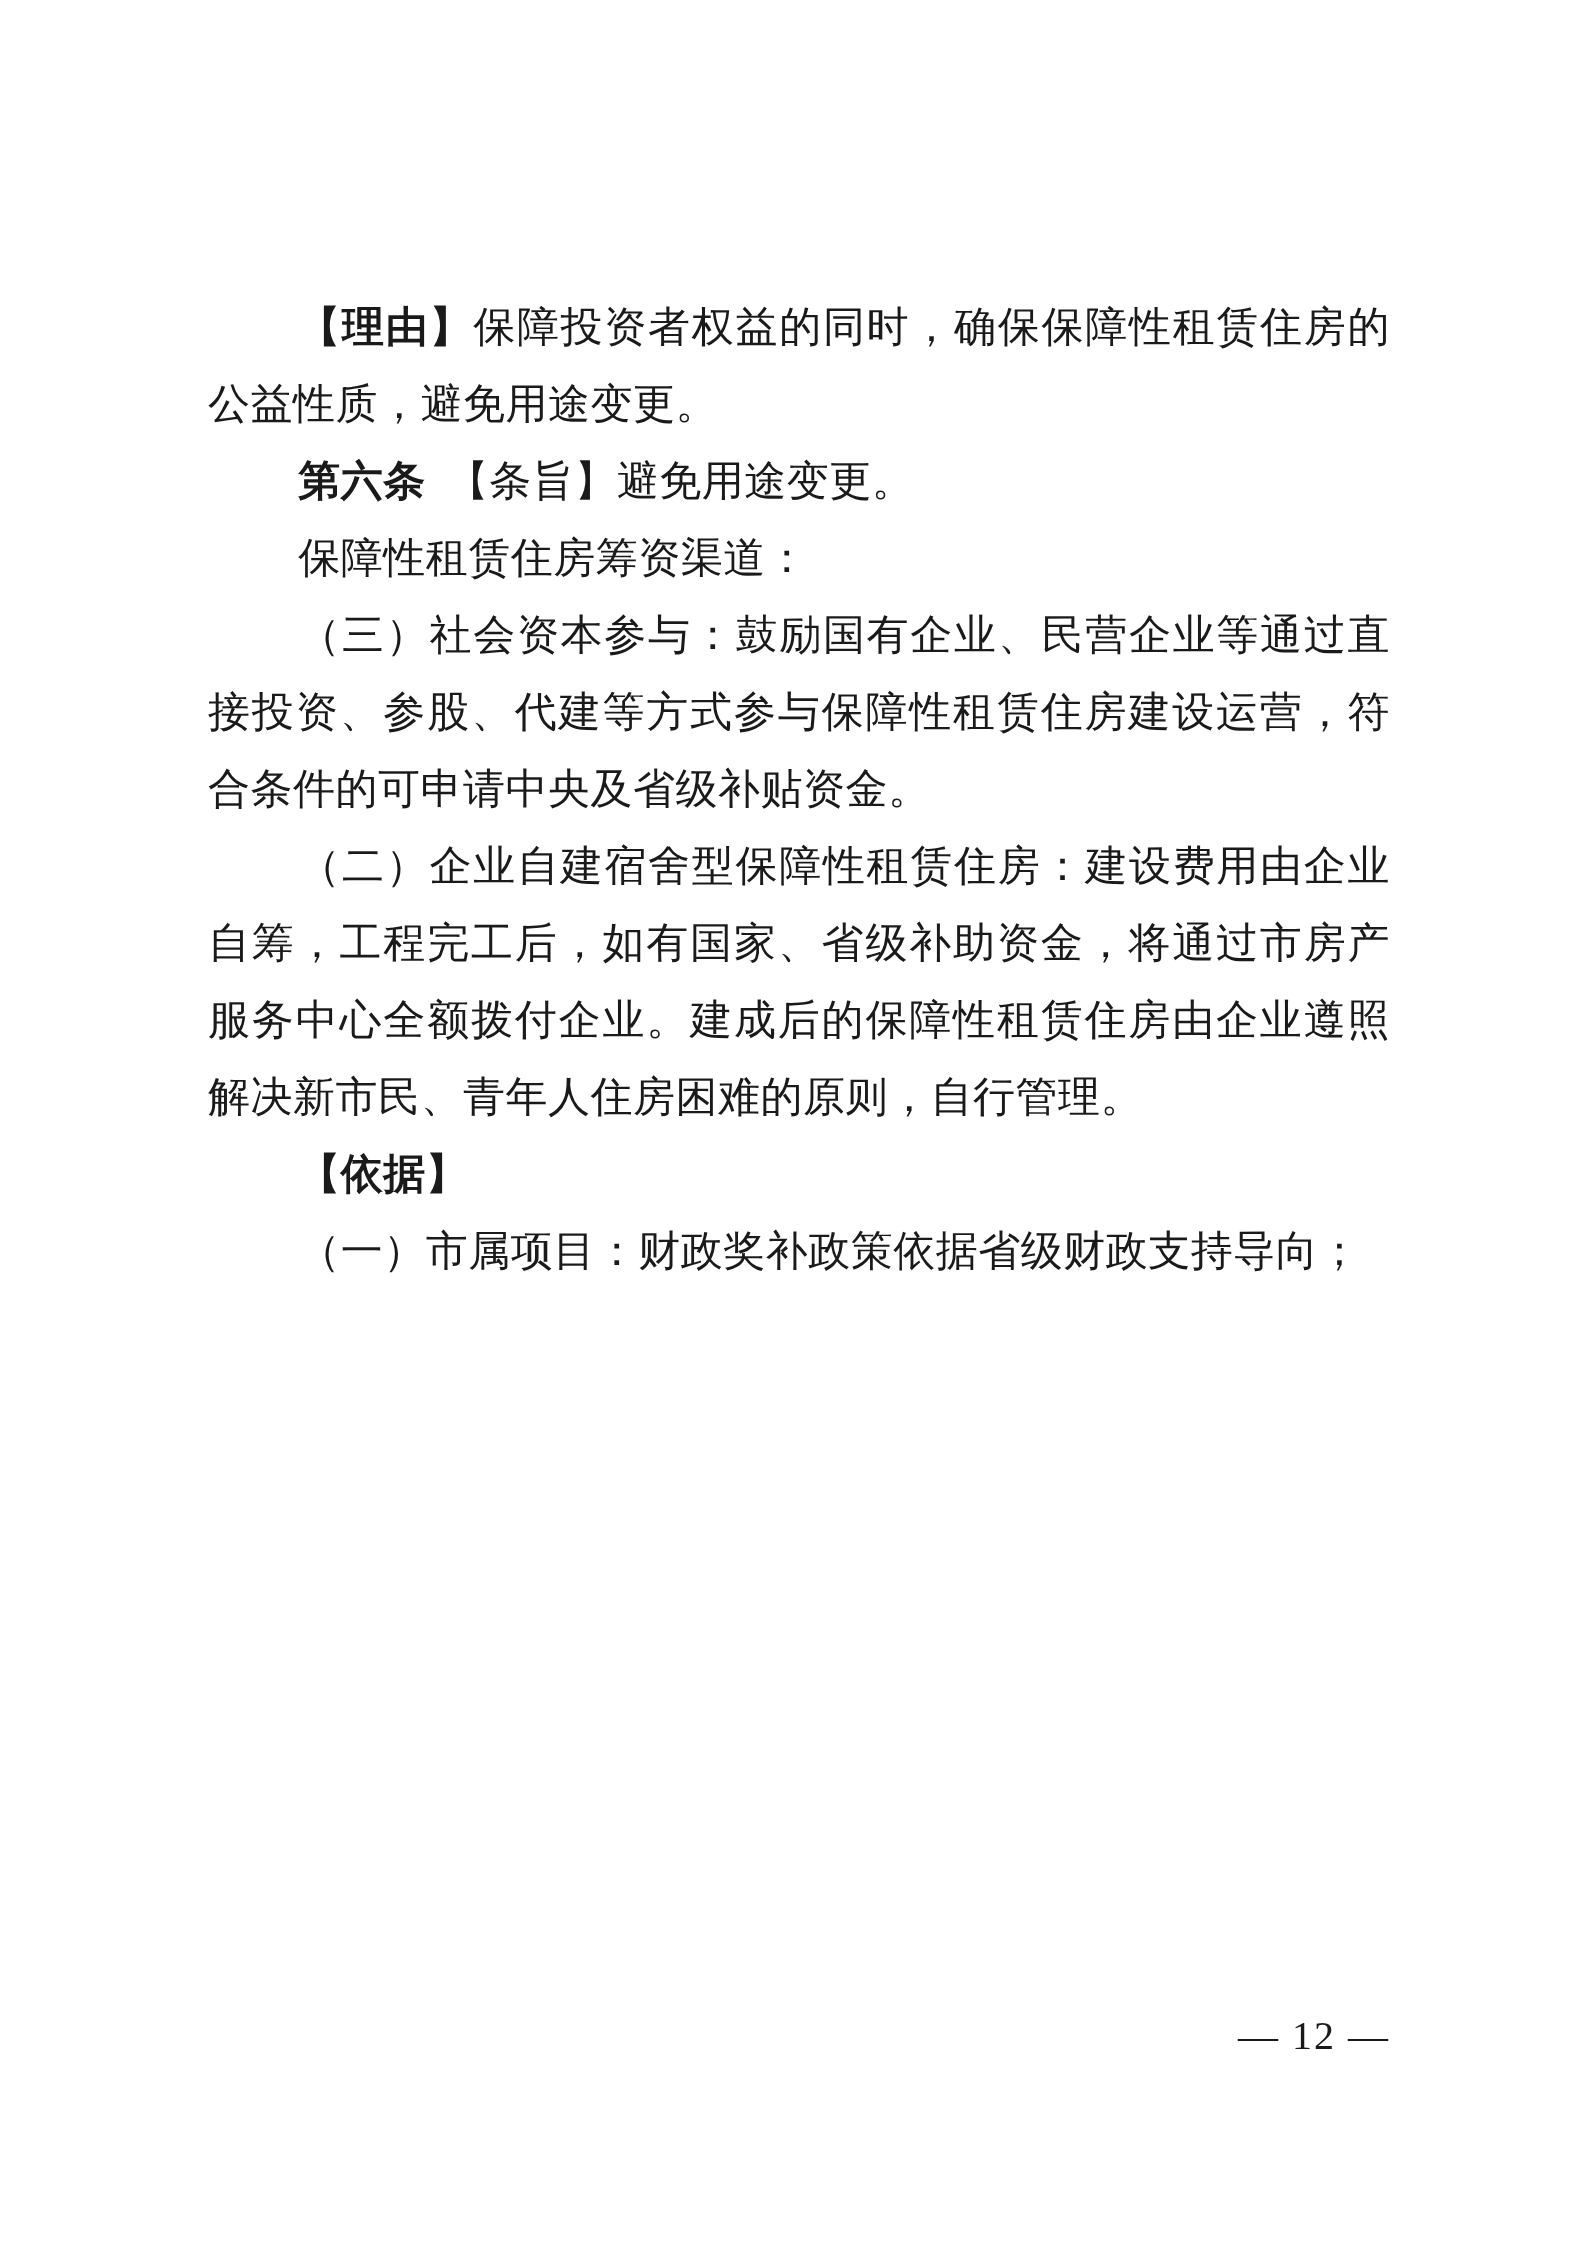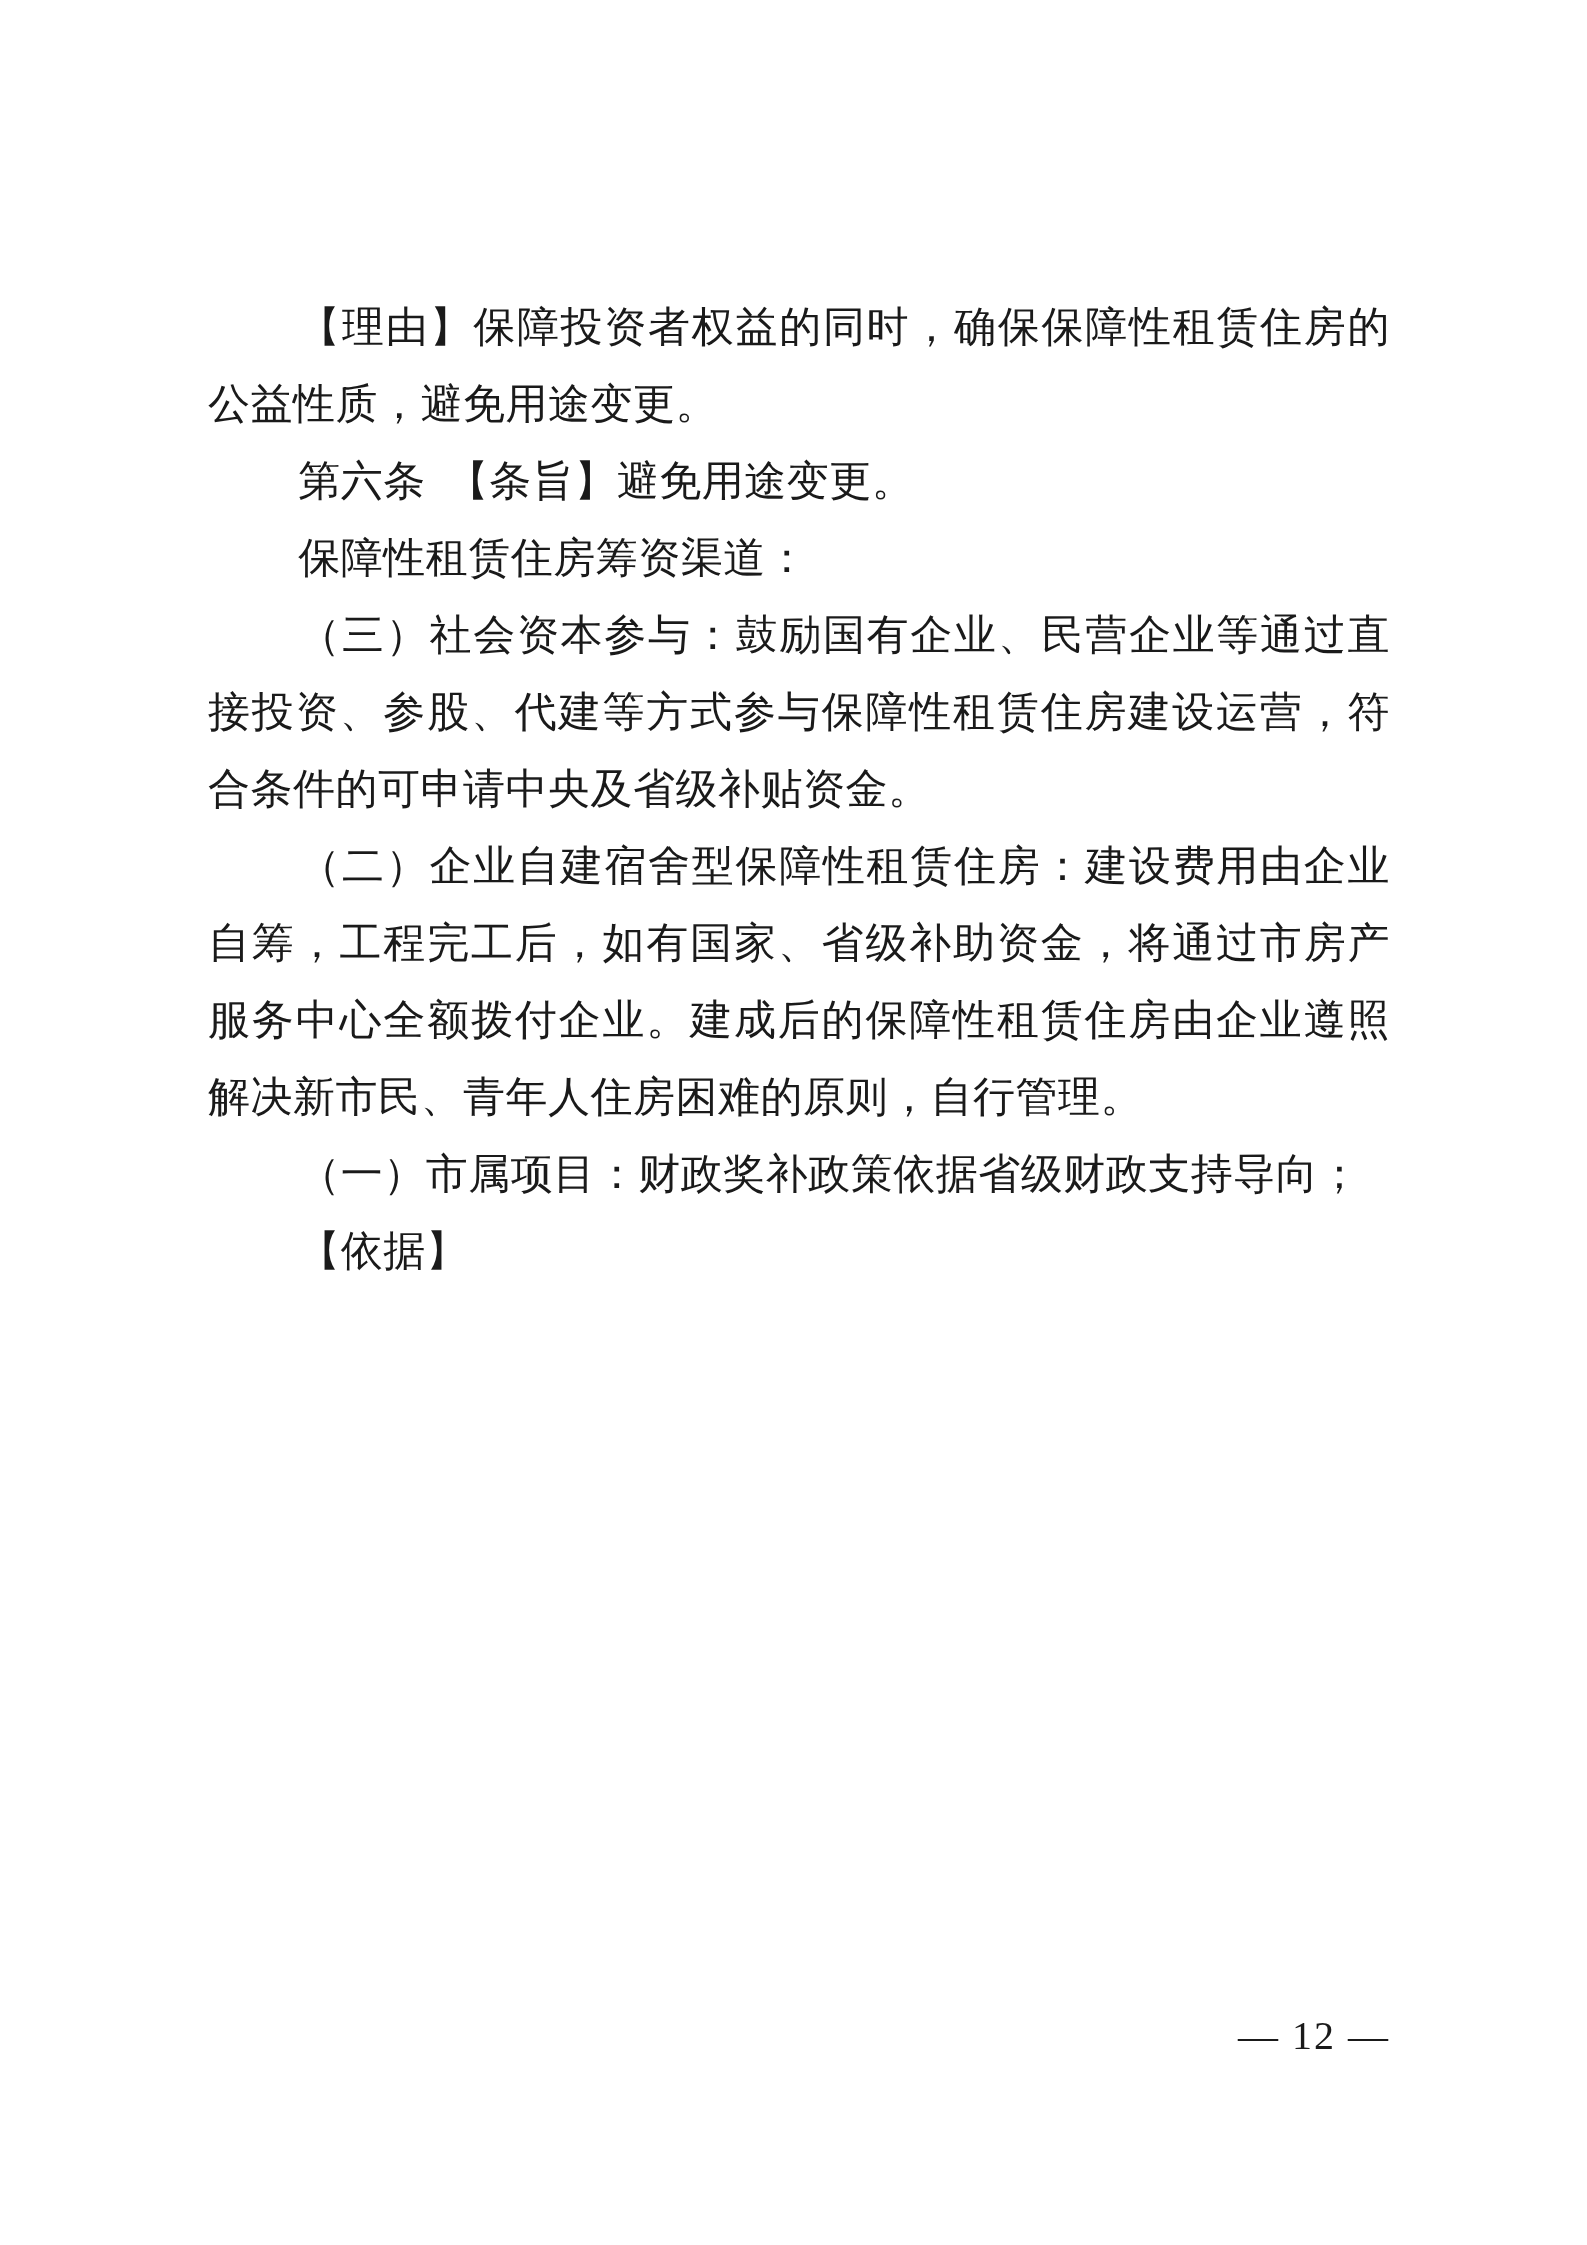--- a/index.html
+++ b/index.html
@@ -21,21 +21,21 @@
     line-height: 77px;
   }
   .body p {
     margin: 0;
     padding: 0;
     text-indent: 2.15em;
     text-align: justify;
     text-justify: inter-ideograph;
     letter-spacing: 0.5px;
   }
-  .lead { font-weight: 400; }
+  .lead { font-weight: 700; }
   .sect-tag { font-weight: 400; margin-left: 0.5em; }
   .footer {
     position: absolute;
     top: 2012px;
     right: 197px;
     color: #1a1a1a;
     font-size: 40px;
     line-height: 48px;
     letter-spacing: 2px;
   }
@@ -51,20 +51,20 @@
     <p><b class="lead">第六条</b><b class="sect-tag">【条旨】</b><span class="ptext">避免用途变更。</span></p>
 
     <p><span class="ptext">保障性租赁住房筹资渠道：</span></p>
 
 
     <p><span class="ptext">（三）社会资本参与：鼓励国有企业、民营企业等通过直接投资、参股、代建等方式参与保障性租赁住房建设运营，符合条件的可申请中央及省级补贴资金。</span></p>
 
     <p><span class="ptext">（二）企业自建宿舍型保障性租赁住房：建设费用由企业自筹，工程完工后，如有国家、省级补助资金，将通过市房产服务中心全额拨付企业。建成后的保障性租赁住房由企业遵照解决新市民、青年人住房困难的原则，自行管理。</span></p>
 
 
+    <p><b class="lead">【依据】</b></p>
+
     <p><span class="ptext">（一）市属项目：财政奖补政策依据省级财政支持导向；</span></p>
-
-    <p><b class="lead">【依据】</b></p>
 
   </div>
 
   <div class="footer">— 12 —</div>
 </div>
 
 </body></html>

